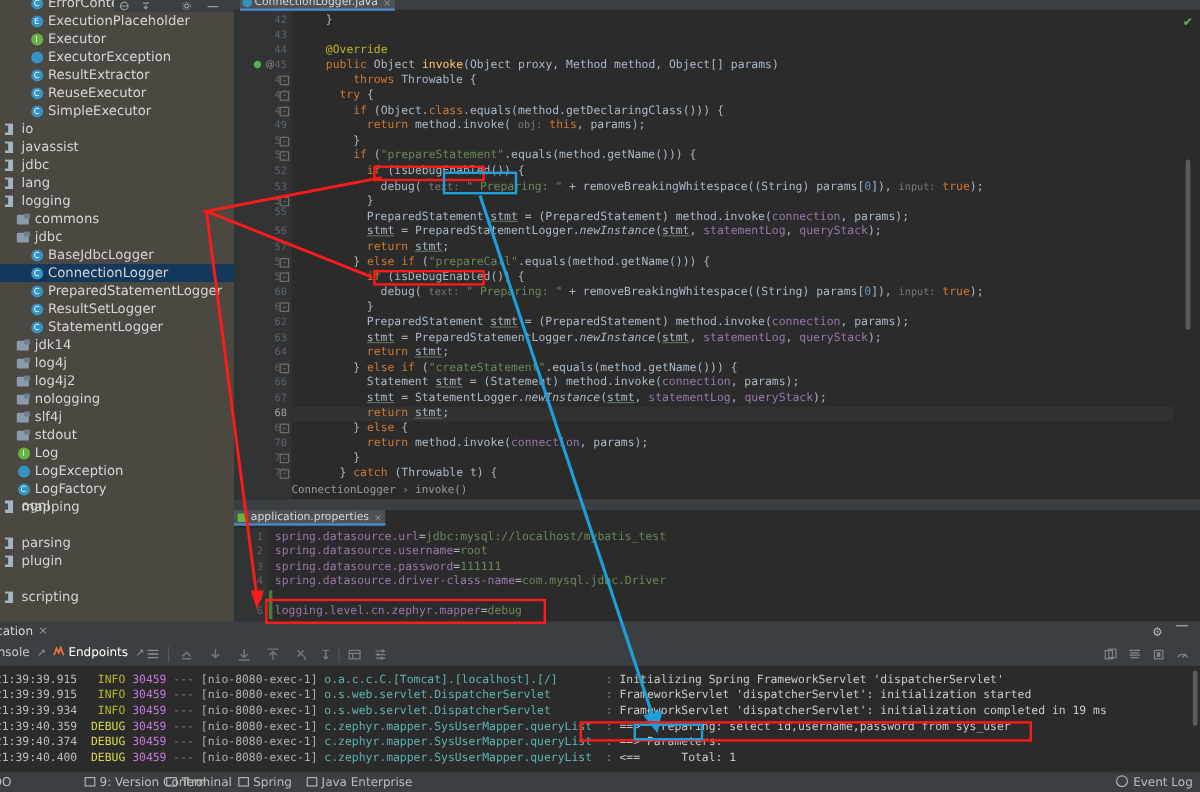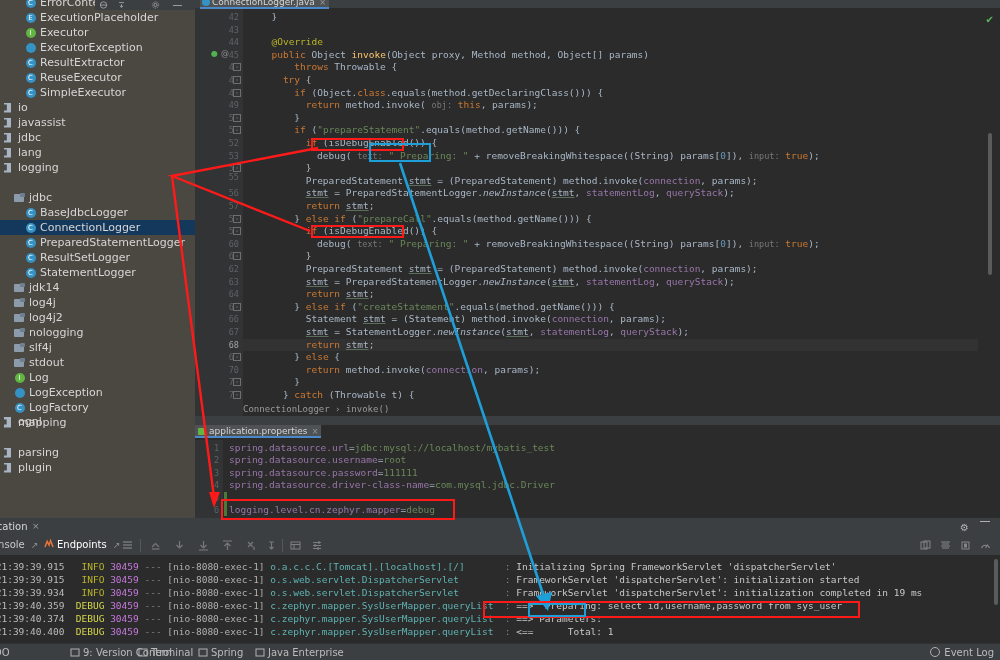--- a/index.html
+++ b/index.html
@@ -344,20 +344,25 @@
       <div class="tree-row" style="top: 145px; position: absolute; left: 0px; right: 0px;">
         <span style="display: inline-block; width: 0px;"></span>
         <span class="ico ico-pkg"></span>
         <span>lang</span>
       </div>
       <div class="tree-row" style="top: 160px; position: absolute; left: 0px; right: 0px;">
         <span style="display: inline-block; width: 0px;"></span>
         <span class="ico ico-pkg"></span>
         <span>logging</span>
       </div>
+      <div class="tree-row" style="top: 175px; position: absolute; left: 0px; right: 0px;">
+        <span style="display: inline-block; width: 11px;"></span>
+        <span class="ico ico-folder"></span>
+        <span>commons</span>
+      </div>
       <div class="tree-row" style="top: 190px; position: absolute; left: 0px; right: 0px;">
         <span style="display: inline-block; width: 11px;"></span>
         <span class="ico ico-folder"></span>
         <span>jdbc</span>
       </div>
       <div class="tree-row" style="top: 205px; position: absolute; left: 0px; right: 0px;">
         <span style="display: inline-block; width: 22px;"></span>
         <span class="ico ico-class">
           <span class="ico-label">C</span>
         </span>
@@ -452,20 +457,25 @@
       </div>
       <div class="tree-row" style="top: 445px; position: absolute; left: 0px; right: 0px;">
         <span style="display: inline-block; width: 0px;"></span>
         <span class="ico ico-pkg"></span>
         <span>parsing</span>
       </div>
       <div class="tree-row" style="top: 460px; position: absolute; left: 0px; right: 0px;">
         <span style="display: inline-block; width: 0px;"></span>
         <span class="ico ico-pkg"></span>
         <span>plugin</span>
+      </div>
+      <div class="tree-row" style="top: 490px; position: absolute; left: 0px; right: 0px;">
+        <span style="display: inline-block; width: 0px;"></span>
+        <span class="ico ico-pkg"></span>
+        <span>scripting</span>
       </div>
     </div>
 
   <div class="tabbar"></div>
   <div class="tab-file">
     <span class="tabico"></span>
     <span>ConnectionLogger.java</span>
     <span class="tabx">×</span>
   </div>
 

